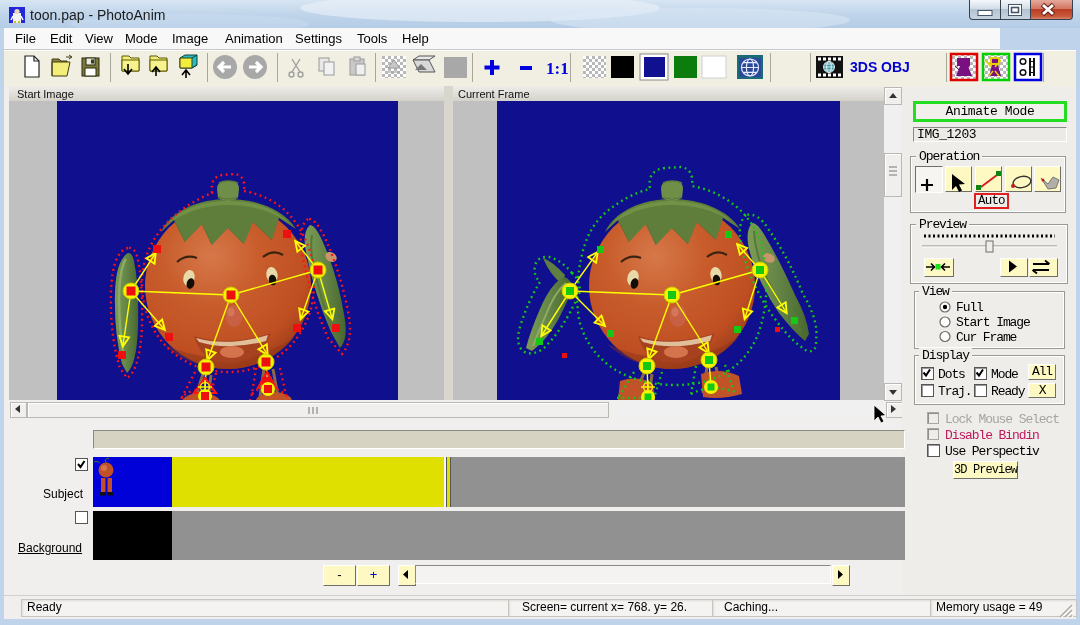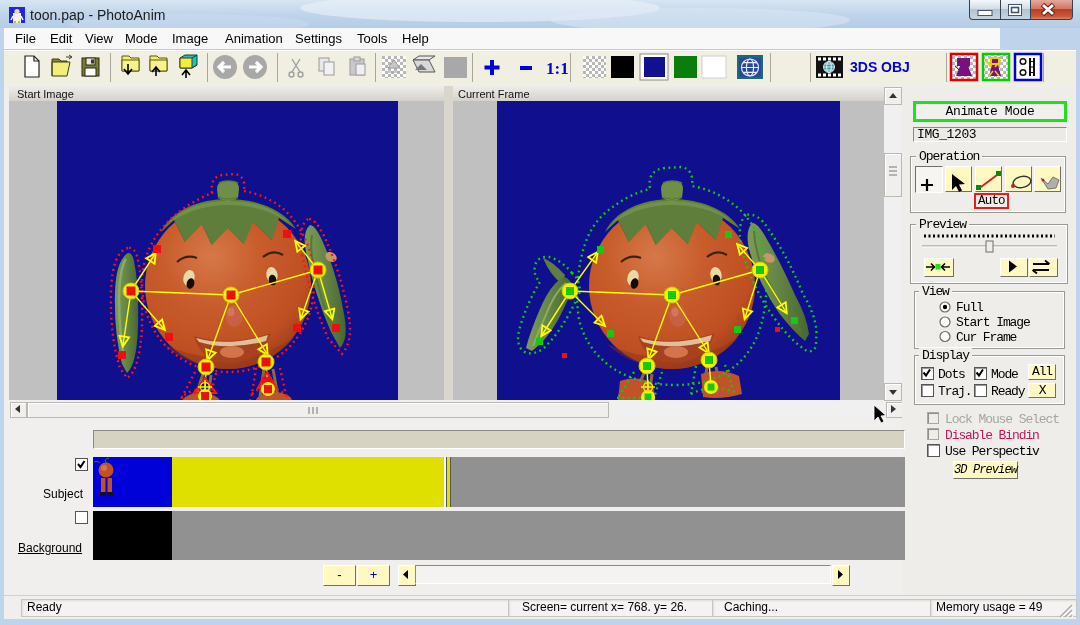--- a/index.html
+++ b/index.html
@@ -534,21 +534,21 @@
   <div class="abs mono" style="left:991px;top:384px;font-size:13px;">Ready</div>
   <div class="abs btn3d mono" style="left:1028px;top:364px;width:26px;height:14px;font-size:13px;text-align:center;line-height:14px;">All</div>
   <div class="abs btn3d mono" style="left:1028px;top:383px;width:26px;height:13px;font-size:13px;text-align:center;line-height:13px;">X</div>
 
   <div class="abs" style="left:927px;top:412px;width:10px;height:10px;background:#efedea;border:1px solid #a8a8a2;box-shadow:inset 1px 1px 0 #8f8f89;"></div>
   <div class="abs mono" style="left:945px;top:412px;font-size:13px;color:#a6a6a0;">Lock Mouse Select</div>
   <div class="abs" style="left:927px;top:428px;width:10px;height:10px;background:#efedea;border:1px solid #a8a8a2;box-shadow:inset 1px 1px 0 #8f8f89;"></div>
   <div class="abs mono" style="left:945px;top:428px;font-size:13px;color:#be185d;">Disable Bindin</div>
   <div class="abs cb" style="left:927px;top:444px;"></div>
   <div class="abs mono" style="left:945px;top:444px;font-size:13px;color:#000;">Use Perspectiv</div>
-  <div class="abs btn3d mono" style="left:953px;top:461px;width:63px;height:16px;font-size:12px;letter-spacing:-0.9px;text-align:center;line-height:16px;white-space:nowrap;font-style:italic;">3D Preview</div>
+  <div class="abs btn3d mono" style="left:953px;top:461px;width:63px;height:16px;font-size:12px;letter-spacing:-0.9px;text-align:center;line-height:16px;white-space:nowrap;">3D Preview</div>
 
   <div class="abs" style="left:93px;top:430px;width:812px;height:19px;background:#d6d3c2;border:1px solid;border-color:#8a8a84 #fff #fff #8a8a84;box-sizing:border-box;"></div>
 
   <div class="abs" style="left:75px;top:458px;width:11px;height:11px;background:#fff;border:1px solid #555;"></div>
   <svg class="abs" style="left:75px;top:458px" width="13" height="13">
       <path d="M3,6 l2.5,3 l4,-6" stroke="#000" stroke-width="2" fill="none"></path>
     </svg>
   <div class="abs" style="left:43px;top:487px;font-size:12px;color:#000;">Subject</div>
   <div class="abs" style="left:93px;top:457px;width:79px;height:50px;background:#0000d8;"></div>
   <svg class="abs" style="left:93px;top:457px" width="79" height="50">

